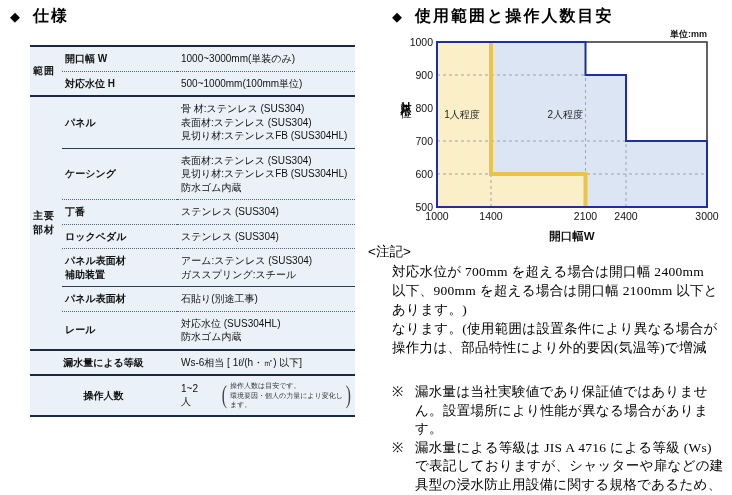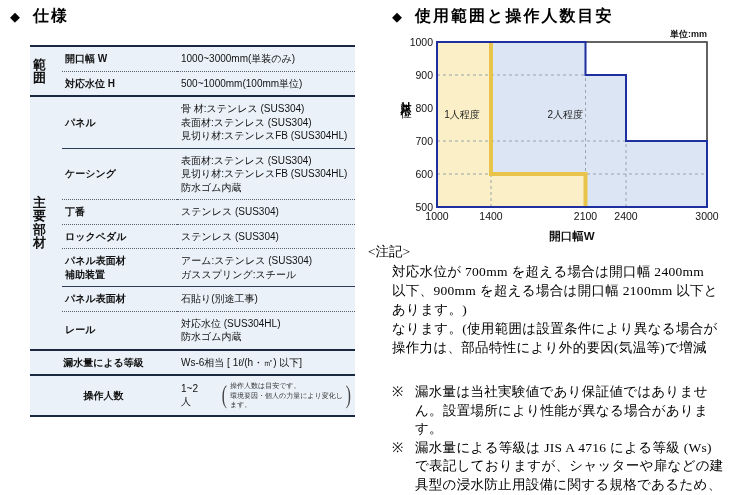--- a/index.html
+++ b/index.html
@@ -12,41 +12,41 @@
   .heading{position:absolute;display:flex;align-items:center;gap:13px;
            font-weight:bold;font-size:16px;letter-spacing:2px;color:#000;}
   .heading .dia{font-size:13px;letter-spacing:0;}
 
   
   .spec-table{position:absolute;left:30px;top:45px;width:325px;
               border-collapse:collapse;table-layout:fixed;
               background:#eaf1f8;font-size:10px;line-height:13.5px;
               border-top:2px solid #1b2940;border-bottom:2px solid #1b2940;}
   .spec-table td{vertical-align:middle;padding:5px 2px;}
-  td.g{font-weight:bold;font-size:13px;text-align:left;padding-left:3px;letter-spacing:1px;}
+  td.g{font-weight:bold;font-size:10px;text-align:left;padding-left:3px;letter-spacing:1px;}
   td.l{font-weight:bold;padding-left:3px;}
   td.v{padding-left:4px;}
   td.dot{border-bottom:1px dotted #55616e;}
   td.thin{border-bottom:1px solid #2a3c58;}
   td.thick{border-bottom:2px solid #1b2940;}
   td.center-label{font-weight:bold;text-align:center;margin-top:8px;}
   .op-row-val{display:flex;align-items:center;gap:16px;}
   .op-note{display:flex;align-items:center;}
   .paren{font-family:"Liberation Serif",serif;font-size:26px;font-weight:300;
          color:#444;line-height:24px;transform:scaleX(.6);}
   .op-note-lines{font-size:7px;line-height:9.5px;color:#333;padding:0 1px;}
 
   
   #chart-svg{position:absolute;left:33px;top:28px;}
   .ylabel{position:absolute;left:30px;top:92px;writing-mode:vertical-rl;
           text-orientation:upright;font-size:11.5px;letter-spacing:2px;color:#000;}
 
   
   .notes-title{position:absolute;left:0;top:243px;
-               font-family:Liberation Serif, serif;font-size:13.5px;color:#000;}
+               font-family:Liberation Sans, sans-serif;font-size:13.5px;color:#000;}
   .notes-body{position:absolute;left:24px;top:262px;width:340px;
               font-family:"Liberation Serif","DejaVu Serif",serif;font-size:13.5px;
               line-height:19px;color:#000;letter-spacing:.3px;}
   .kome-list{position:absolute;left:24px;top:383px;width:340px;
              font-family:"Liberation Serif","DejaVu Serif",serif;font-size:13.5px;
              line-height:18.5px;color:#000;letter-spacing:.3px;}
   .kome-item{display:flex;}
   .kome-mark{width:23px;flex:none;}
 </style>
 </head>

